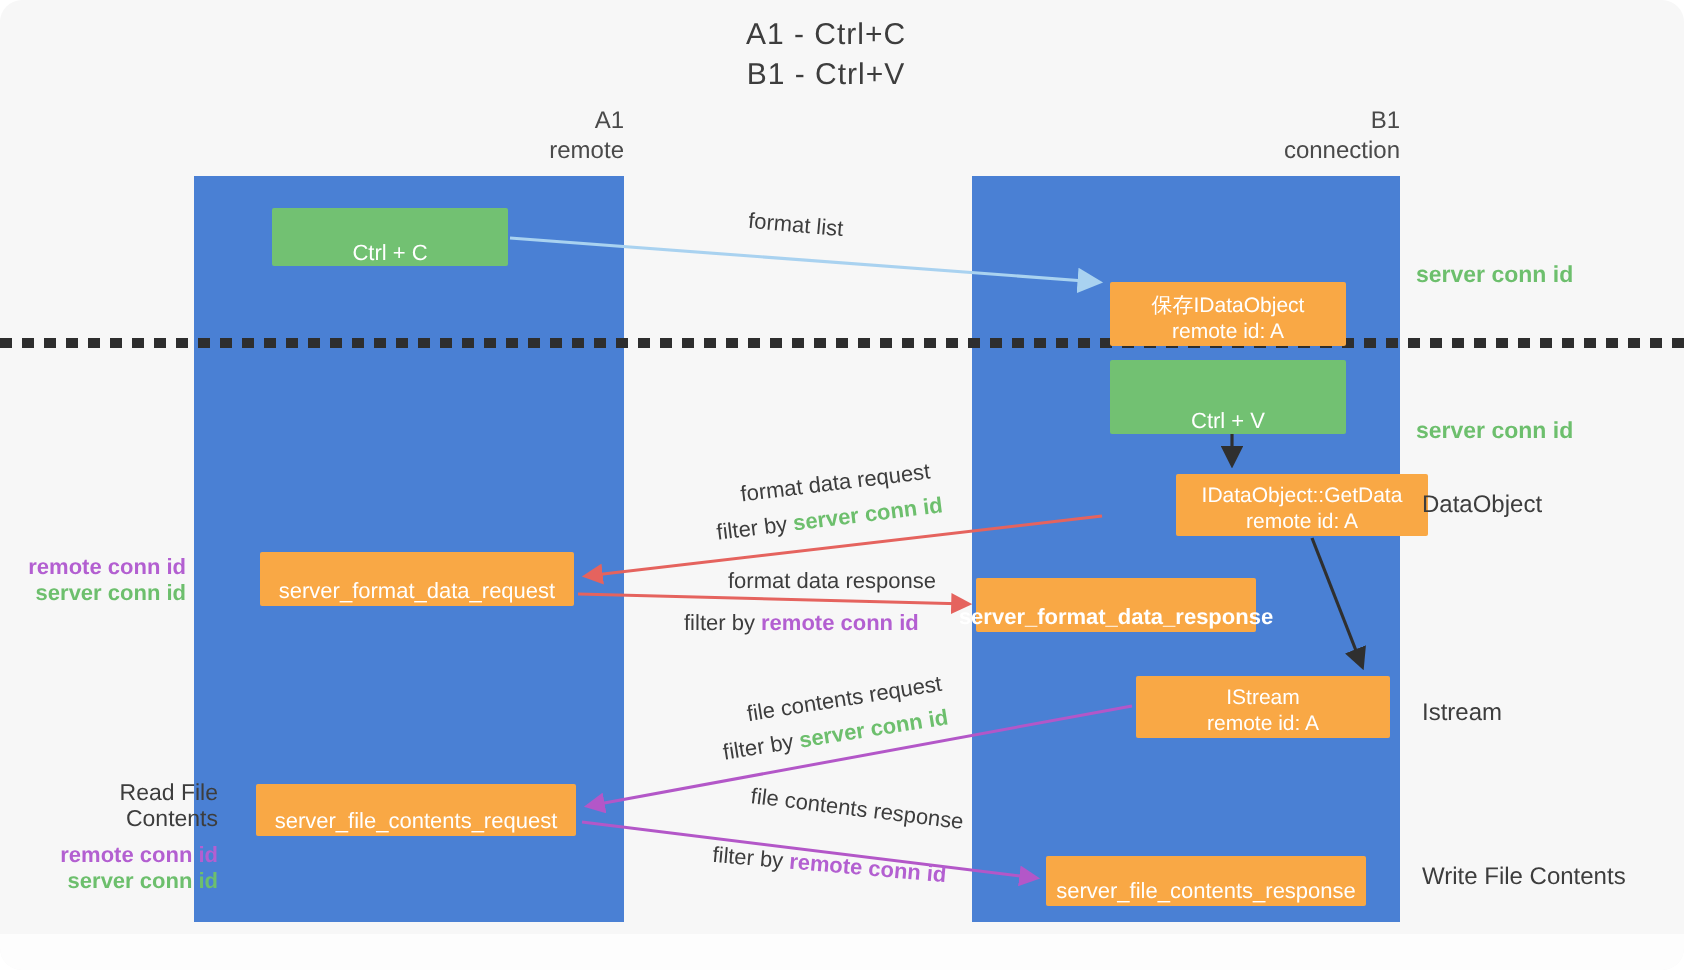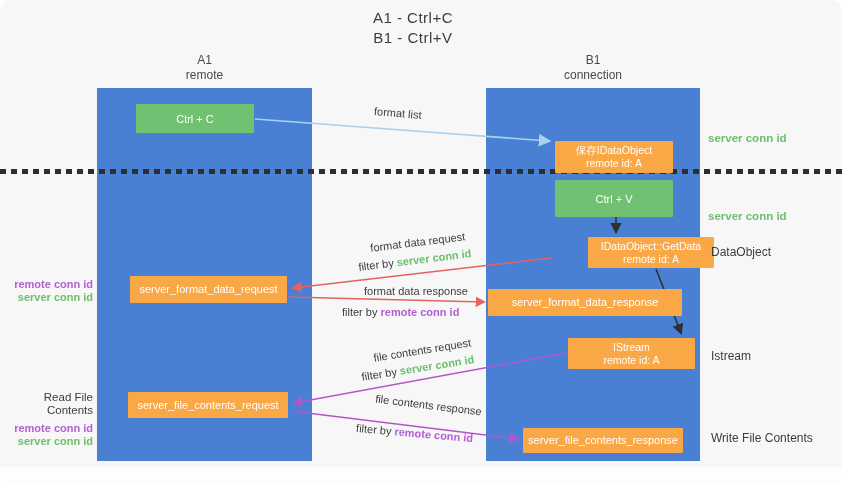--- a/index.html
+++ b/index.html
@@ -9,36 +9,36 @@
   }
   html,body{margin:0;padding:0;}
   body{font-family:"Liberation Sans","DejaVu Sans",sans-serif;}
   #stage{position:relative;width:842px;height:485px;background:var(--bg);overflow:hidden;border-radius:11px;}
   #stage .bottom-strip{position:absolute;left:0;top:467px;width:842px;height:18px;background:#fdfdfd;}
   .title{position:absolute;left:263px;top:8px;width:300px;text-align:center;color:var(--dark-text);
          font-size:15px;line-height:20px;letter-spacing:.5px;}
   .lane{position:absolute;background:var(--lane);}
   .lane-a{left:97px;top:88px;width:215px;height:373px;}
   .lane-b{left:486px;top:88px;width:214px;height:373px;}
-  .lane-header{position:absolute;text-align:center;color:#4a4a4a;font-size:12px;line-height:15px;}
+  .lane-header{position:absolute;text-align:right;color:#4a4a4a;font-size:12px;line-height:15px;}
   .lane-header-a{left:97px;top:53px;width:215px;}
   .lane-header-b{left:486px;top:53px;width:214px;}
   .dotted{position:absolute;left:0;top:169px;width:842px;height:5px;
           background:repeating-linear-gradient(90deg,#2e2e2e 0 6px,transparent 6px 11px);}
-  .box{position:absolute;display:flex;flex-direction:column;align-items:center;justify-content:center;
+  .box{position:absolute;display:flex;flex-direction:column;align-items:center;justify-content:flex-end;
        color:#fff;text-align:center;border-radius:1px;}
   .box-green{background:var(--green-box);font-size:11px;}
   .box-orange{background:var(--orange-box);font-size:10.5px;line-height:13px;}
   .box-one{font-size:11px;}
   .b-ctrl-c{left:136px;top:104px;width:118px;height:29px;}
   .b-save{left:555px;top:113px;width:118px;height:32px;margin-top:28px;}
   .b-ctrl-v{left:555px;top:180px;width:118px;height:37px;}
   .b-getdata{left:551px;top:237px;width:126px;height:31px;margin-left:37px;}
   .b-fdreq{left:130px;top:276px;width:157px;height:27px;}
-  .b-fdresp{left:488px;top:289px;width:194px;height:27px;}
+  .b-fdresp{left:488px;top:289px;width:140px;height:27px;font-weight:bold;}
   .b-istream{left:568px;top:338px;width:127px;height:31px;}
   .b-fcreq{left:128px;top:392px;width:160px;height:26px;}
   .b-fcresp{left:523px;top:428px;width:160px;height:25px;}
   .alabel{position:absolute;font-size:11px;color:var(--dark-text);white-space:nowrap;}
   .al-format-list{left:374px;top:107px;transform:rotate(5deg);}
   .al-fdreq{left:370px;top:236px;transform:rotate(-7deg);}
   .al-fdreq-f{left:358px;top:254px;transform:rotate(-7deg);}
   .al-fdresp{left:364px;top:285px;}
   .al-fdresp-f{left:342px;top:306px;}
   .al-fcreq{left:373px;top:344px;transform:rotate(-9deg);}
@@ -159,18 +159,18 @@
   <div class="side side-bold-green" style="left:708px;top:132px;">server conn id</div>
   <div class="side side-bold-green" style="left:708px;top:210px;">server conn id</div>
   <div class="side" style="left:711px;top:245px;">DataObject</div>
   <div class="side" style="left:711px;top:349px;">Istream</div>
   <div class="side" style="left:711px;top:431px;">Write File Contents</div>
 
   <div class="left-block" style="top:278px;">
     <div class="row conn-purple">remote conn id</div>
     <div class="row conn-green">server conn id</div>
   </div>
-  <div class="left-block" style="top:391px;">
+  <div class="left-block" style="top:391px;padding-left:16px;">
     <div class="read-label">Read File Contents</div>
     <div class="row conn-purple">remote conn id</div>
     <div class="row conn-green">server conn id</div>
   </div>
 </div>
 
 </body></html>

